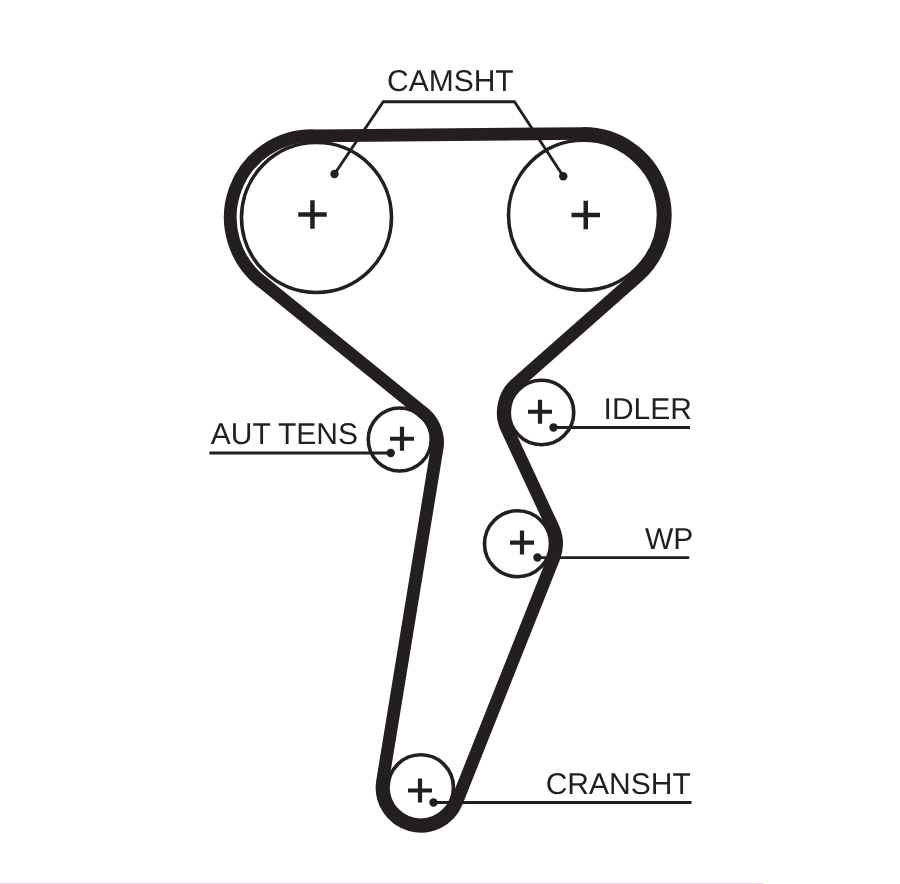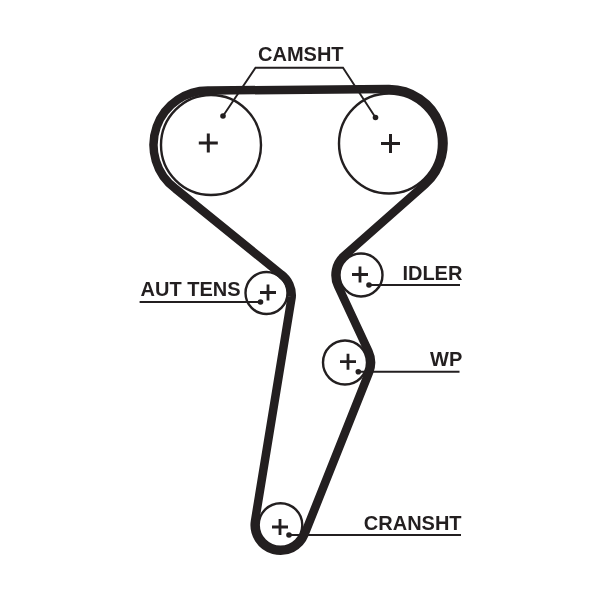--- a/index.html
+++ b/index.html
@@ -1,16 +1,16 @@
 <!DOCTYPE html>
 <html><head>
 <meta charset="utf-8">
 <style>
   html,body{margin:0;padding:0;background:#ffffff;}
-  .wrap{width:600px;height:589px;position:relative;background:#a21caf;overflow:hidden;font-weight:bold;}
+  .wrap{width:600px;height:589px;position:relative;background:#a21caf;overflow:hidden;}
   svg{display:block;}
   text{font-family:"Liberation Sans",sans-serif;font-size:20px;fill:#231f20;}
 </style>
 </head>
 <body>
 <div class="wrap">
 <svg width="600" height="589" viewBox="0 0 600 589">
   <rect x="0" y="0" width="600" height="589" fill="#ffffff"></rect>
 
   <g fill="none" stroke="#231f20" stroke-width="2.4">

